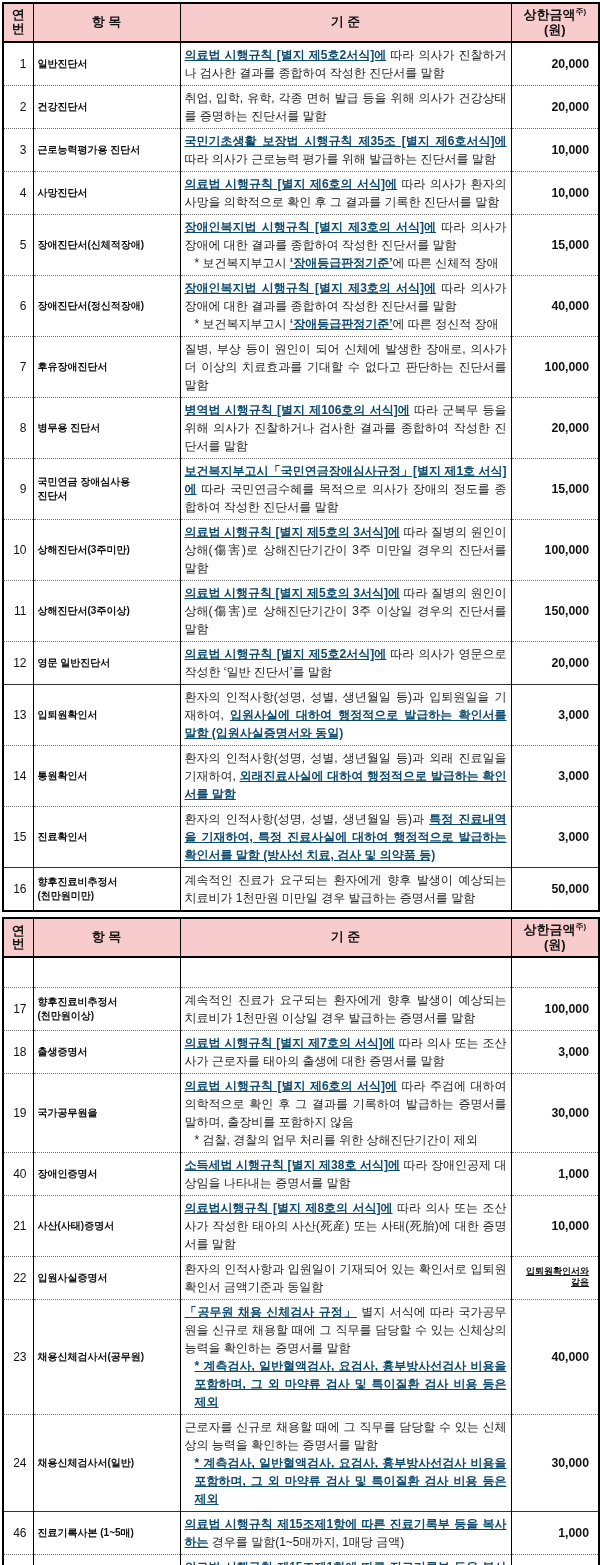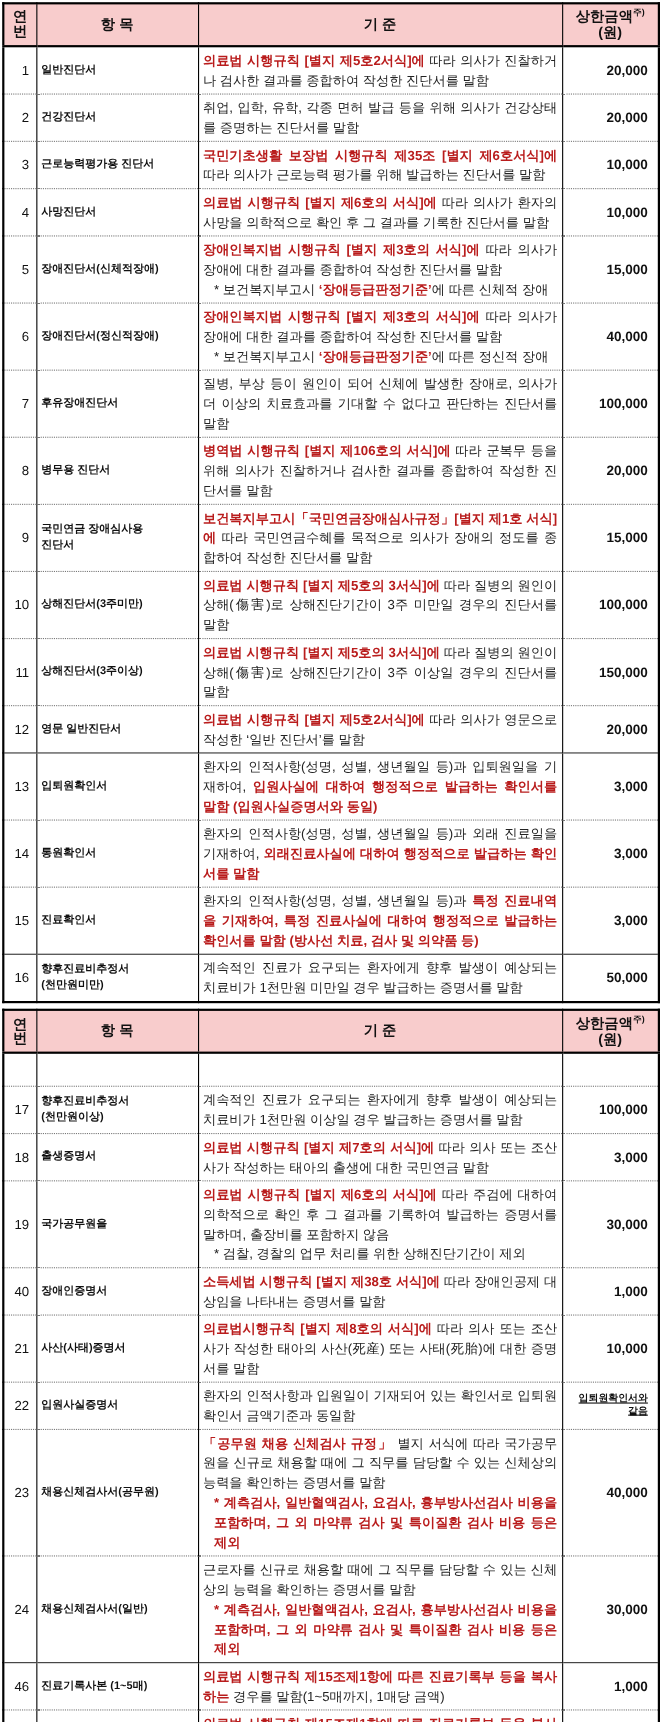--- a/index.html
+++ b/index.html
@@ -45,21 +45,21 @@
   .item-cell{
     font-weight:bold;
     font-size:10px;
     white-space:pre-line;
     line-height:1.45;
     padding-left:4px;
   }
   .crit-cell{text-align:justify;color:#222;}
   .crit-cell .para{margin:0;}
   .crit-cell .para.indent{padding-left:10px;}
-  .crit-cell .b{font-weight:bold;color:#b91c1c;}
+  .crit-cell .b{font-weight:bold;color:#0c4a6e;text-decoration:underline;}
   .amt-cell{
     text-align:right;
     font-weight:bold;
     padding-right:9px;
     font-size:12.3px;
     margin-left:46px;
   }
   .amt-text.small{
     font-size:9px;
     line-height:1.25;
@@ -254,21 +254,21 @@
 (천만원이상)</td>
             <td class="crit-cell">
               <div class="para"><span>계속적인 진료가 요구되는 환자에게 향후 발생이 예상되는 치료비가 1천만원 이상일 경우 발급하는 증명서를 말함</span></div>
             </td>
             <td class="amt-cell"><span class="amt-text">100,000</span></td>
           </tr>
           <tr>
             <td class="no-cell">18</td>
             <td class="item-cell">출생증명서</td>
             <td class="crit-cell">
-              <div class="para"><span class="b">의료법 시행규칙 [별지 제7호의 서식]에</span><span> 따라 의사 또는 조산사가 작성하는 태아의 출생에 대한 국민연금 말함</span></div>
+              <div class="para"><span class="b">의료법 시행규칙 [별지 제7호의 서식]에</span><span> 따라 의사 또는 조산사가 근로자를 태아의 출생에 대한 증명서를 말함</span></div>
             </td>
             <td class="amt-cell"><span class="amt-text">3,000</span></td>
           </tr>
           <tr>
             <td class="no-cell">19</td>
             <td class="item-cell">국가공무원을</td>
             <td class="crit-cell">
               <div class="para"><span class="b">의료법 시행규칙 [별지 제6호의 서식]에</span><span> 따라 주검에 대하여 의학적으로 확인 후 그 결과를 기록하여 발급하는 증명서를 말하며, 출장비를 포함하지 않음</span></div>
               <div class="para indent"><span>* 검찰, 경찰의 업무 처리를 위한 상해진단기간이 제외</span></div>
             </td>

